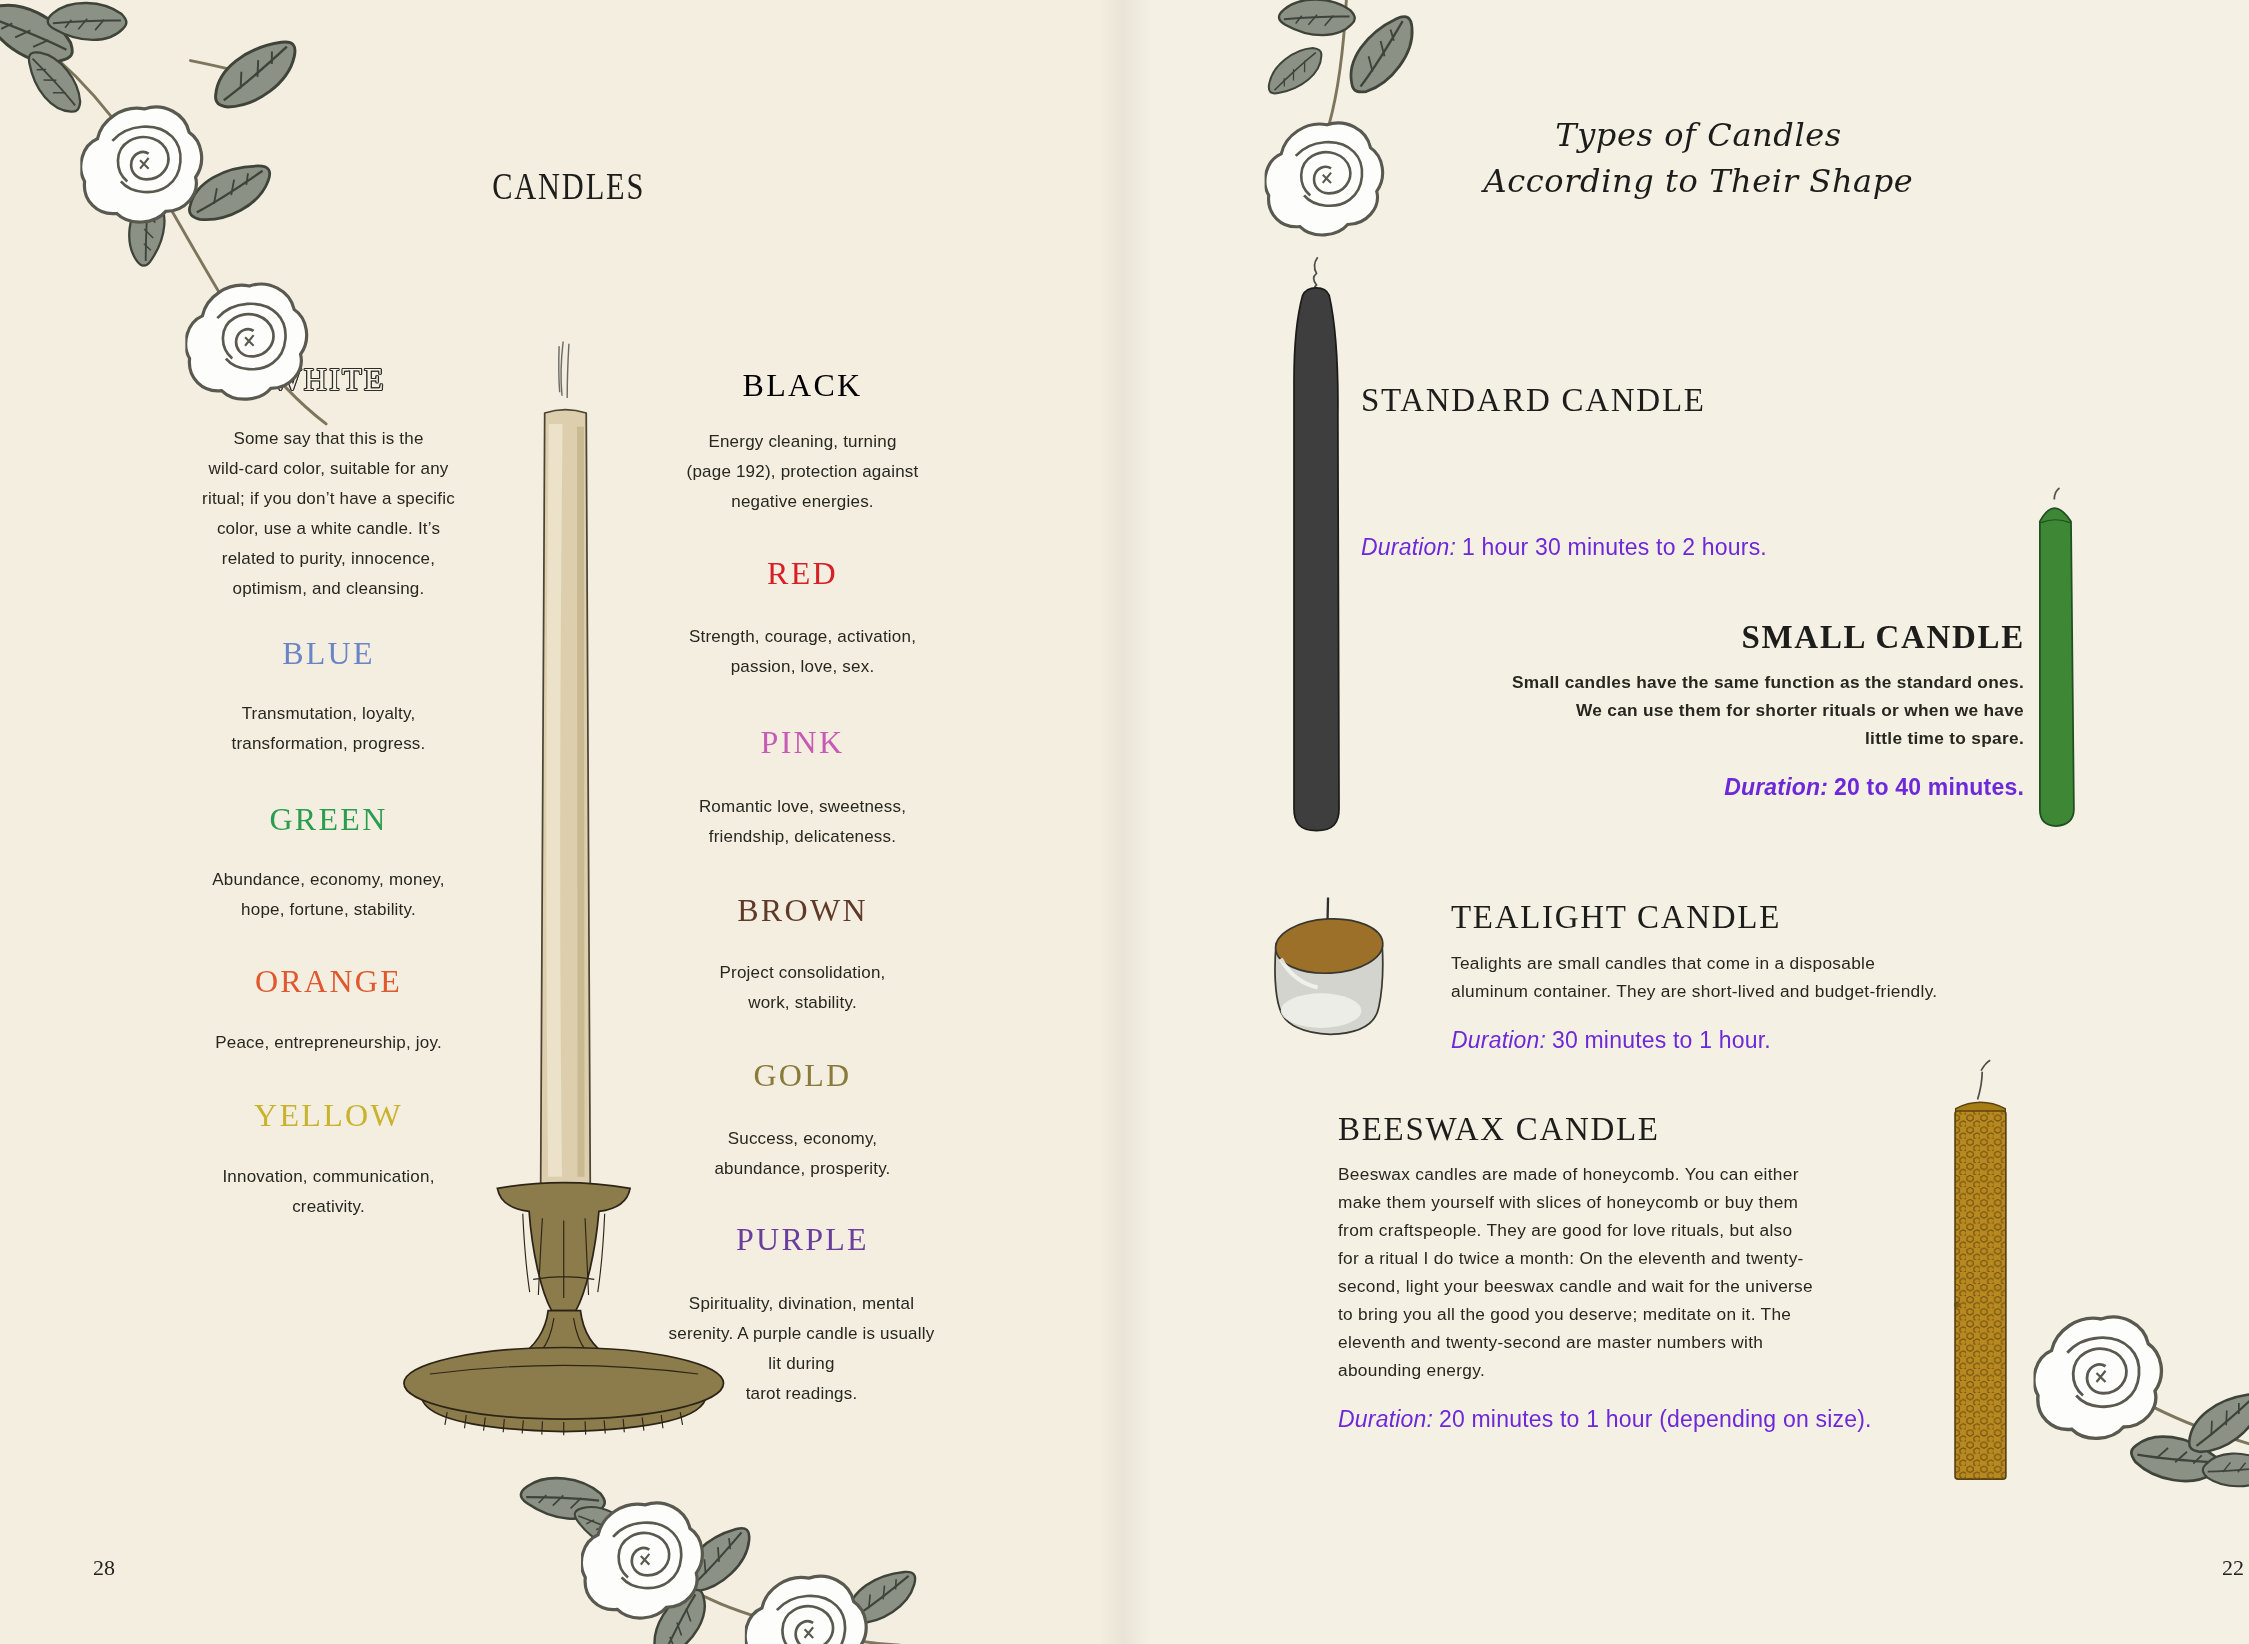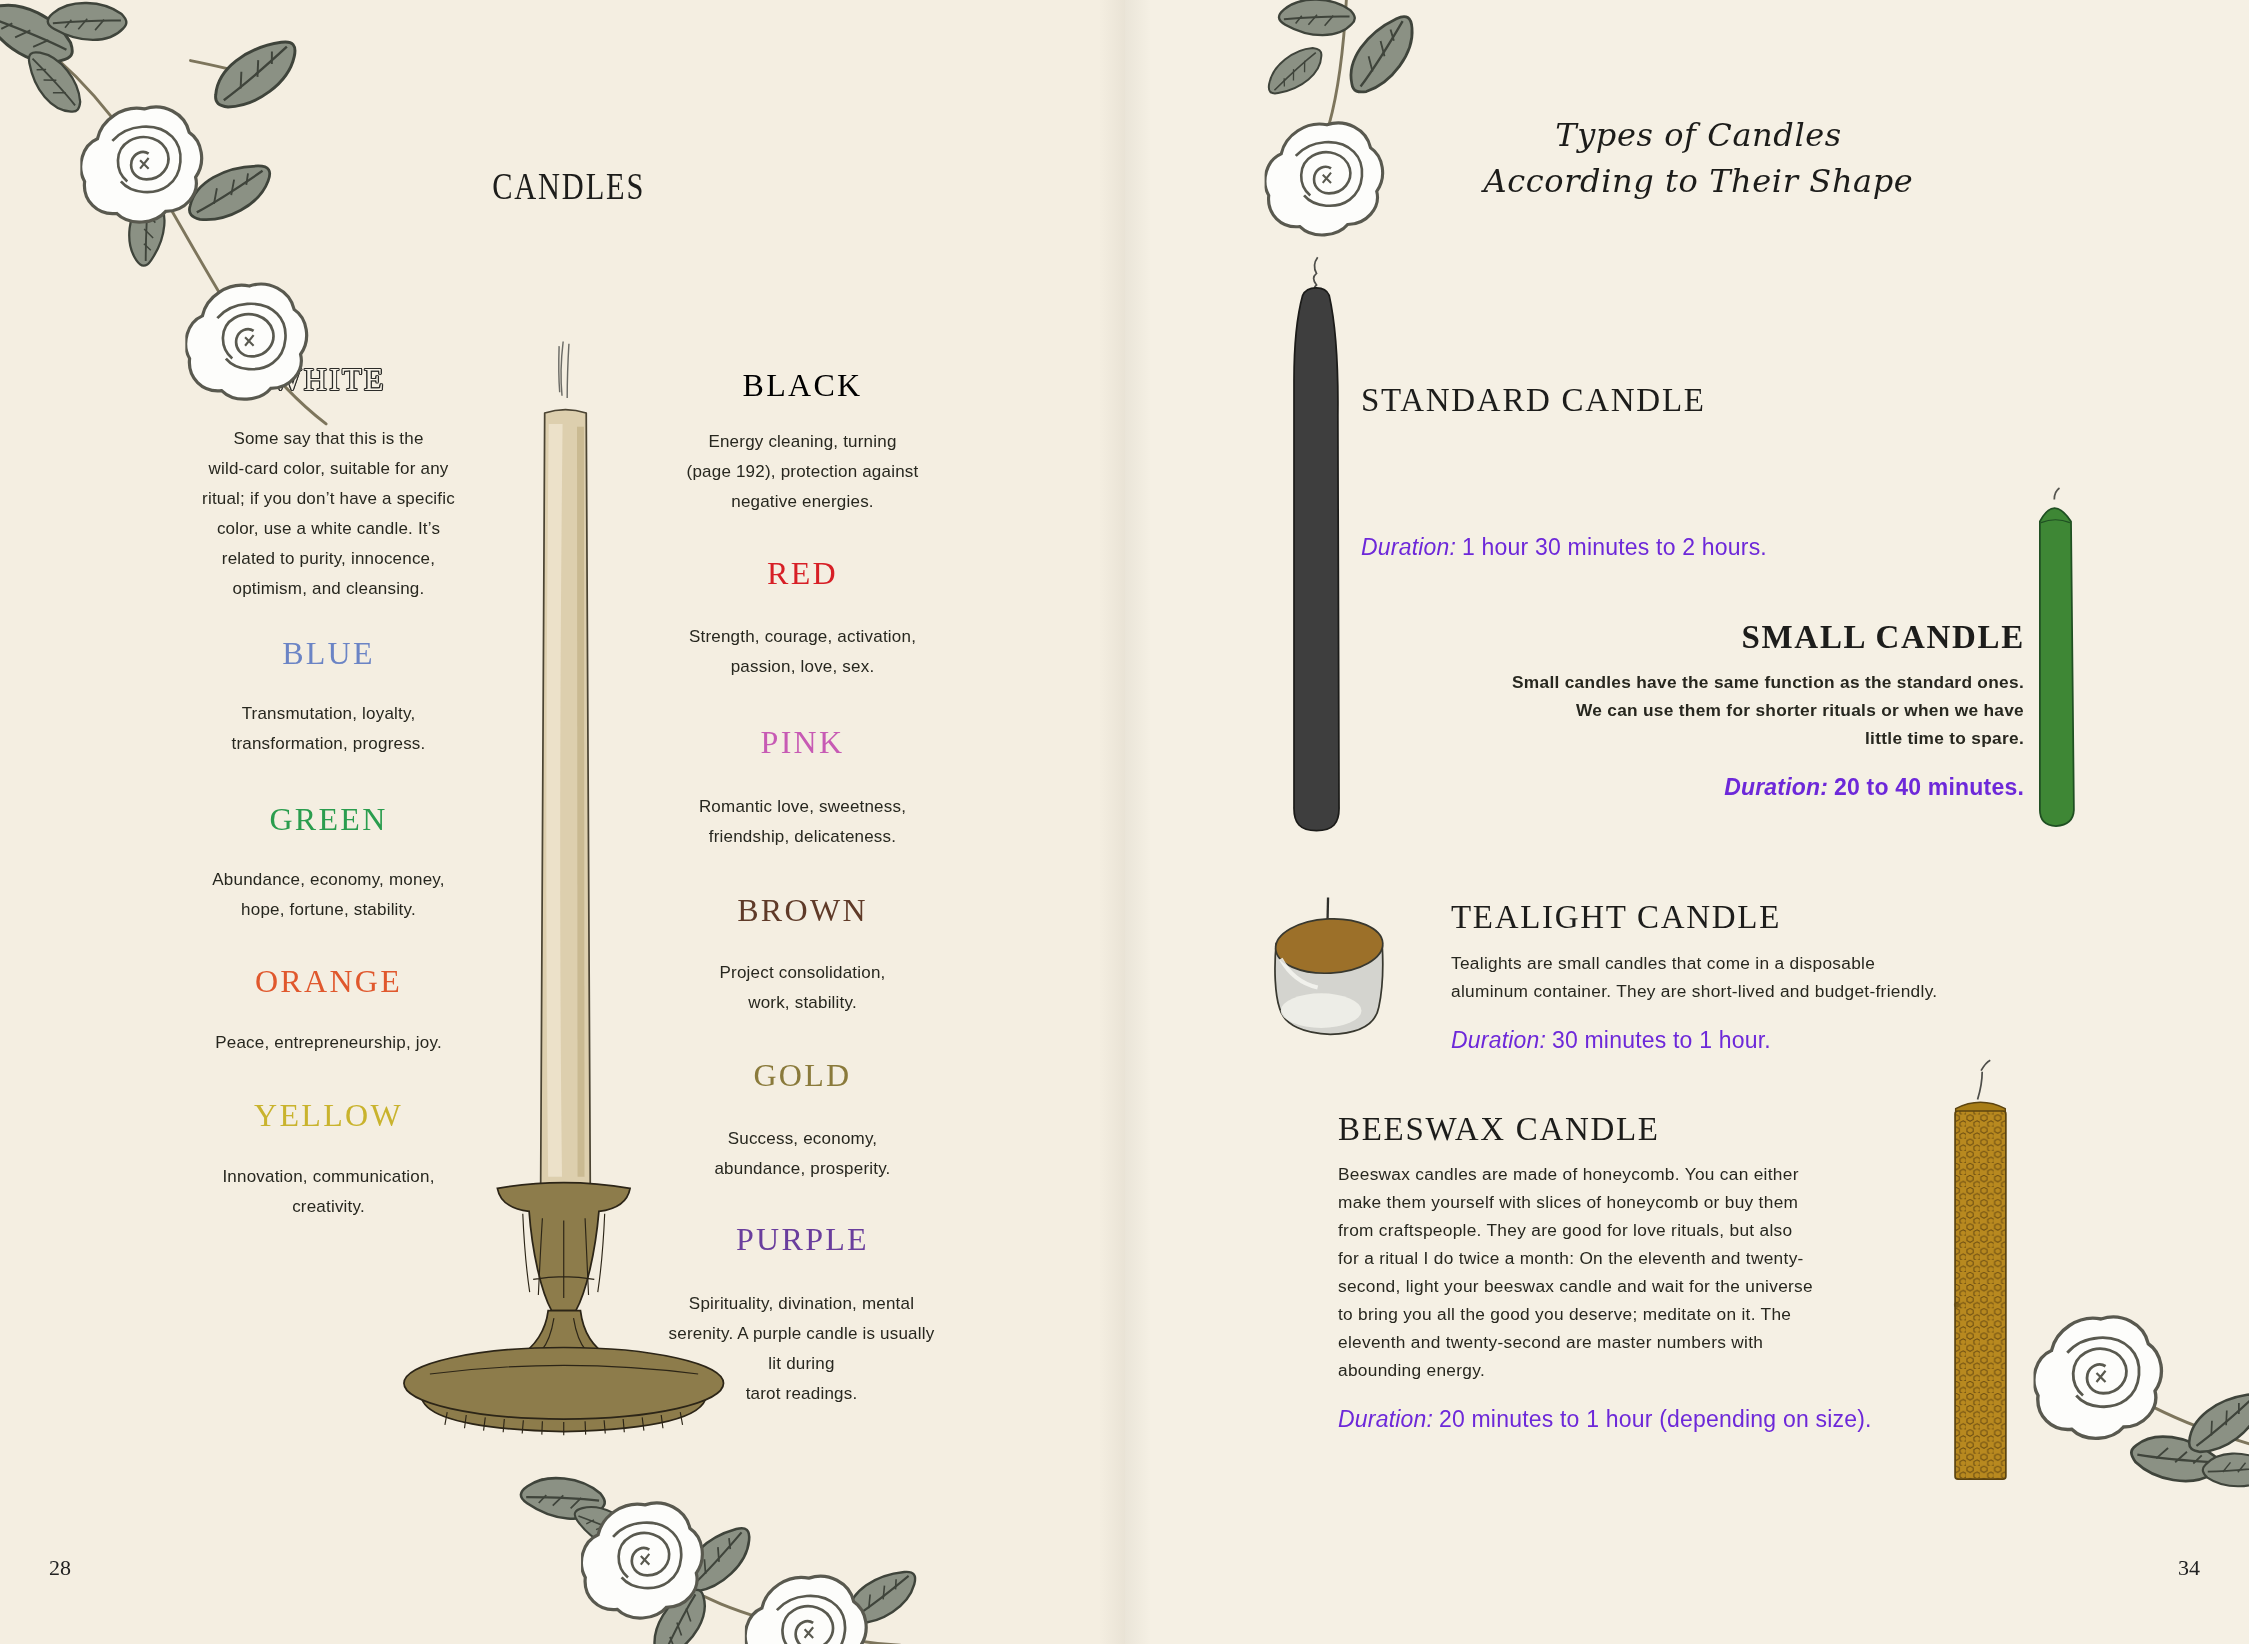--- a/index.html
+++ b/index.html
@@ -17,21 +17,21 @@
   .lhead{width:369px;text-align:center;font-family:"Liberation Serif",serif;font-size:32px;
          letter-spacing:2.3px;line-height:1;}
   .lpara{width:369px;text-align:center;font-size:17px;line-height:30px;white-space:pre-line;
          letter-spacing:0.2px;color:#27271f;}
   .outline-text{color:#f7f2e6;text-shadow:-1.2px 0 #2b2b28,1.2px 0 #2b2b28,0 -1.2px #2b2b28,0 1.2px #2b2b28,
          -0.9px -0.9px #2b2b28,0.9px 0.9px #2b2b28,-0.9px 0.9px #2b2b28,0.9px -0.9px #2b2b28;}
   .rhead{font-family:"Liberation Serif",serif;font-size:33px;letter-spacing:1.7px;color:#1d1d1b;line-height:1;}
   .rbody{font-size:17.3px;line-height:28px;white-space:pre-line;letter-spacing:0.3px;color:#27271f;}
   .duration{font-size:23px;letter-spacing:0.2px;color:#6d28d9;}
   .duration em{font-style:italic;margin-right:5.8px;}
-  .pagenum{font-family:"Liberation Serif",serif;font-size:22px;color:#222;}
+  .pagenum{font-family:"Liberation Serif",serif;font-size:22px;color:#222;margin-left:44px;}
   .ta-r{text-align:right;font-weight:bold;}
   svg{display:block;}
 </style>
 </head>
 <body>
 
 <div class="spread">
   <div class="page-right-bg"></div>
   <div class="spine"></div>
 
@@ -110,21 +110,21 @@
   <div class="abs rbody" style="left:1338px;top:1160px;width:617px">Beeswax candles are made of honeycomb. You can either
 make them yourself with slices of honeycomb or buy them
 from craftspeople. They are good for love rituals, but also
 for a ritual I do twice a month: On the eleventh and twenty-
 second, light your beeswax candle and wait for the universe
 to bring you all the good you deserve; meditate on it. The
 eleventh and twenty-second are master numbers with
 abounding energy.</div>
   <div class="abs duration" style="left:1338px;top:1406px"><em>Duration:</em><span>20 minutes to 1 hour (depending on size).</span></div>
 
-  <div class="abs pagenum" style="left:2178px;top:1555px">34</div>
+  <div class="abs pagenum" style="left:2178px;top:1555px">22</div>
 
   <svg class="abs" style="left:0;top:0" width="2250" height="1644" viewBox="0 0 3900 2850" aria-hidden="true">
     <defs>
       <symbol id="rose" viewBox="0 0 120 120">
         <path d="M60,8 C78,2 98,12 102,30 C114,38 118,58 108,72 C112,88 98,104 80,104 C70,116 46,118 34,106 C16,108 2,94 4,76 C-4,62 2,42 16,36 C20,18 40,4 60,8 Z" fill="#fdfdfb" stroke="#59594f" stroke-width="3"></path>
         <path d="M30,38 C44,22 72,20 86,34 C98,46 96,70 82,80 C70,89 48,88 38,76" fill="none" stroke="#59594f" stroke-width="2.5"></path>
         <path d="M44,76 C32,66 32,46 46,38 C60,30 78,36 82,50 C85,62 76,74 62,74 C52,74 46,66 48,57 C50,50 58,46 64,50" fill="#fdfdfb" stroke="#59594f" stroke-width="2.5"></path>
         <path d="M56,56 l8,8 M64,54 l-8,10" stroke="#59594f" stroke-width="2"></path>
       </symbol>
       <symbol id="leaf" viewBox="0 0 100 60">

